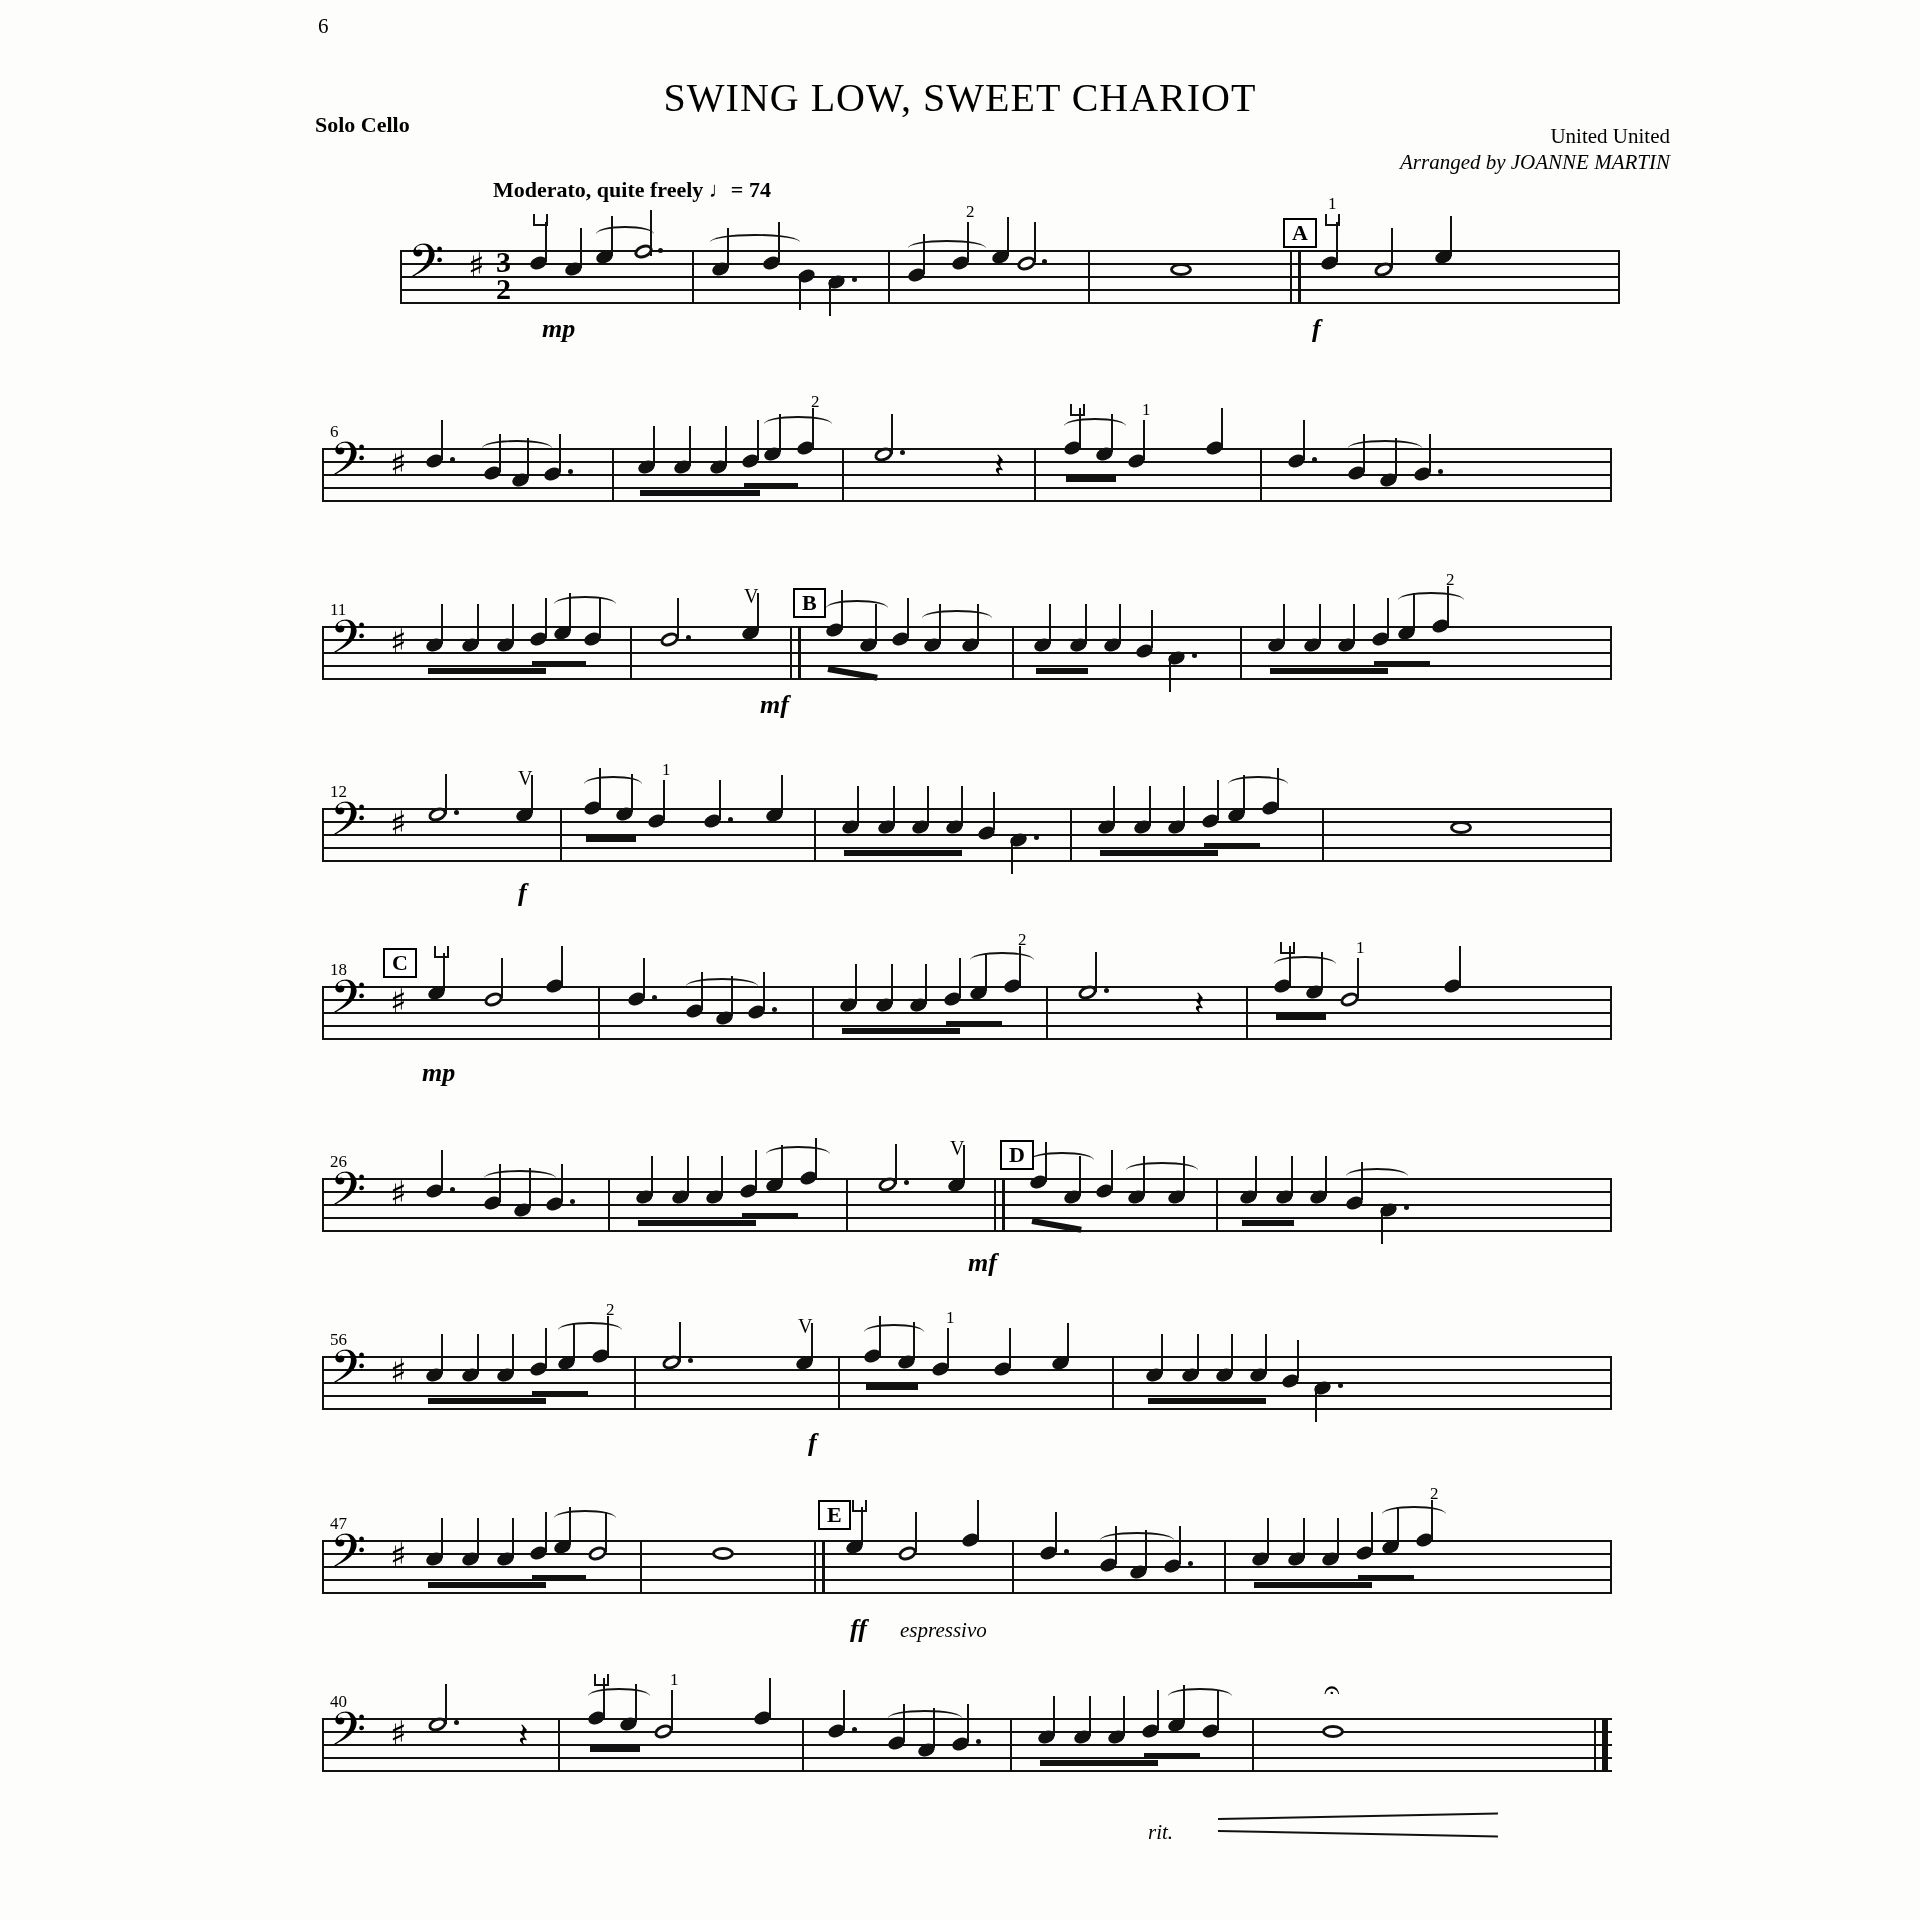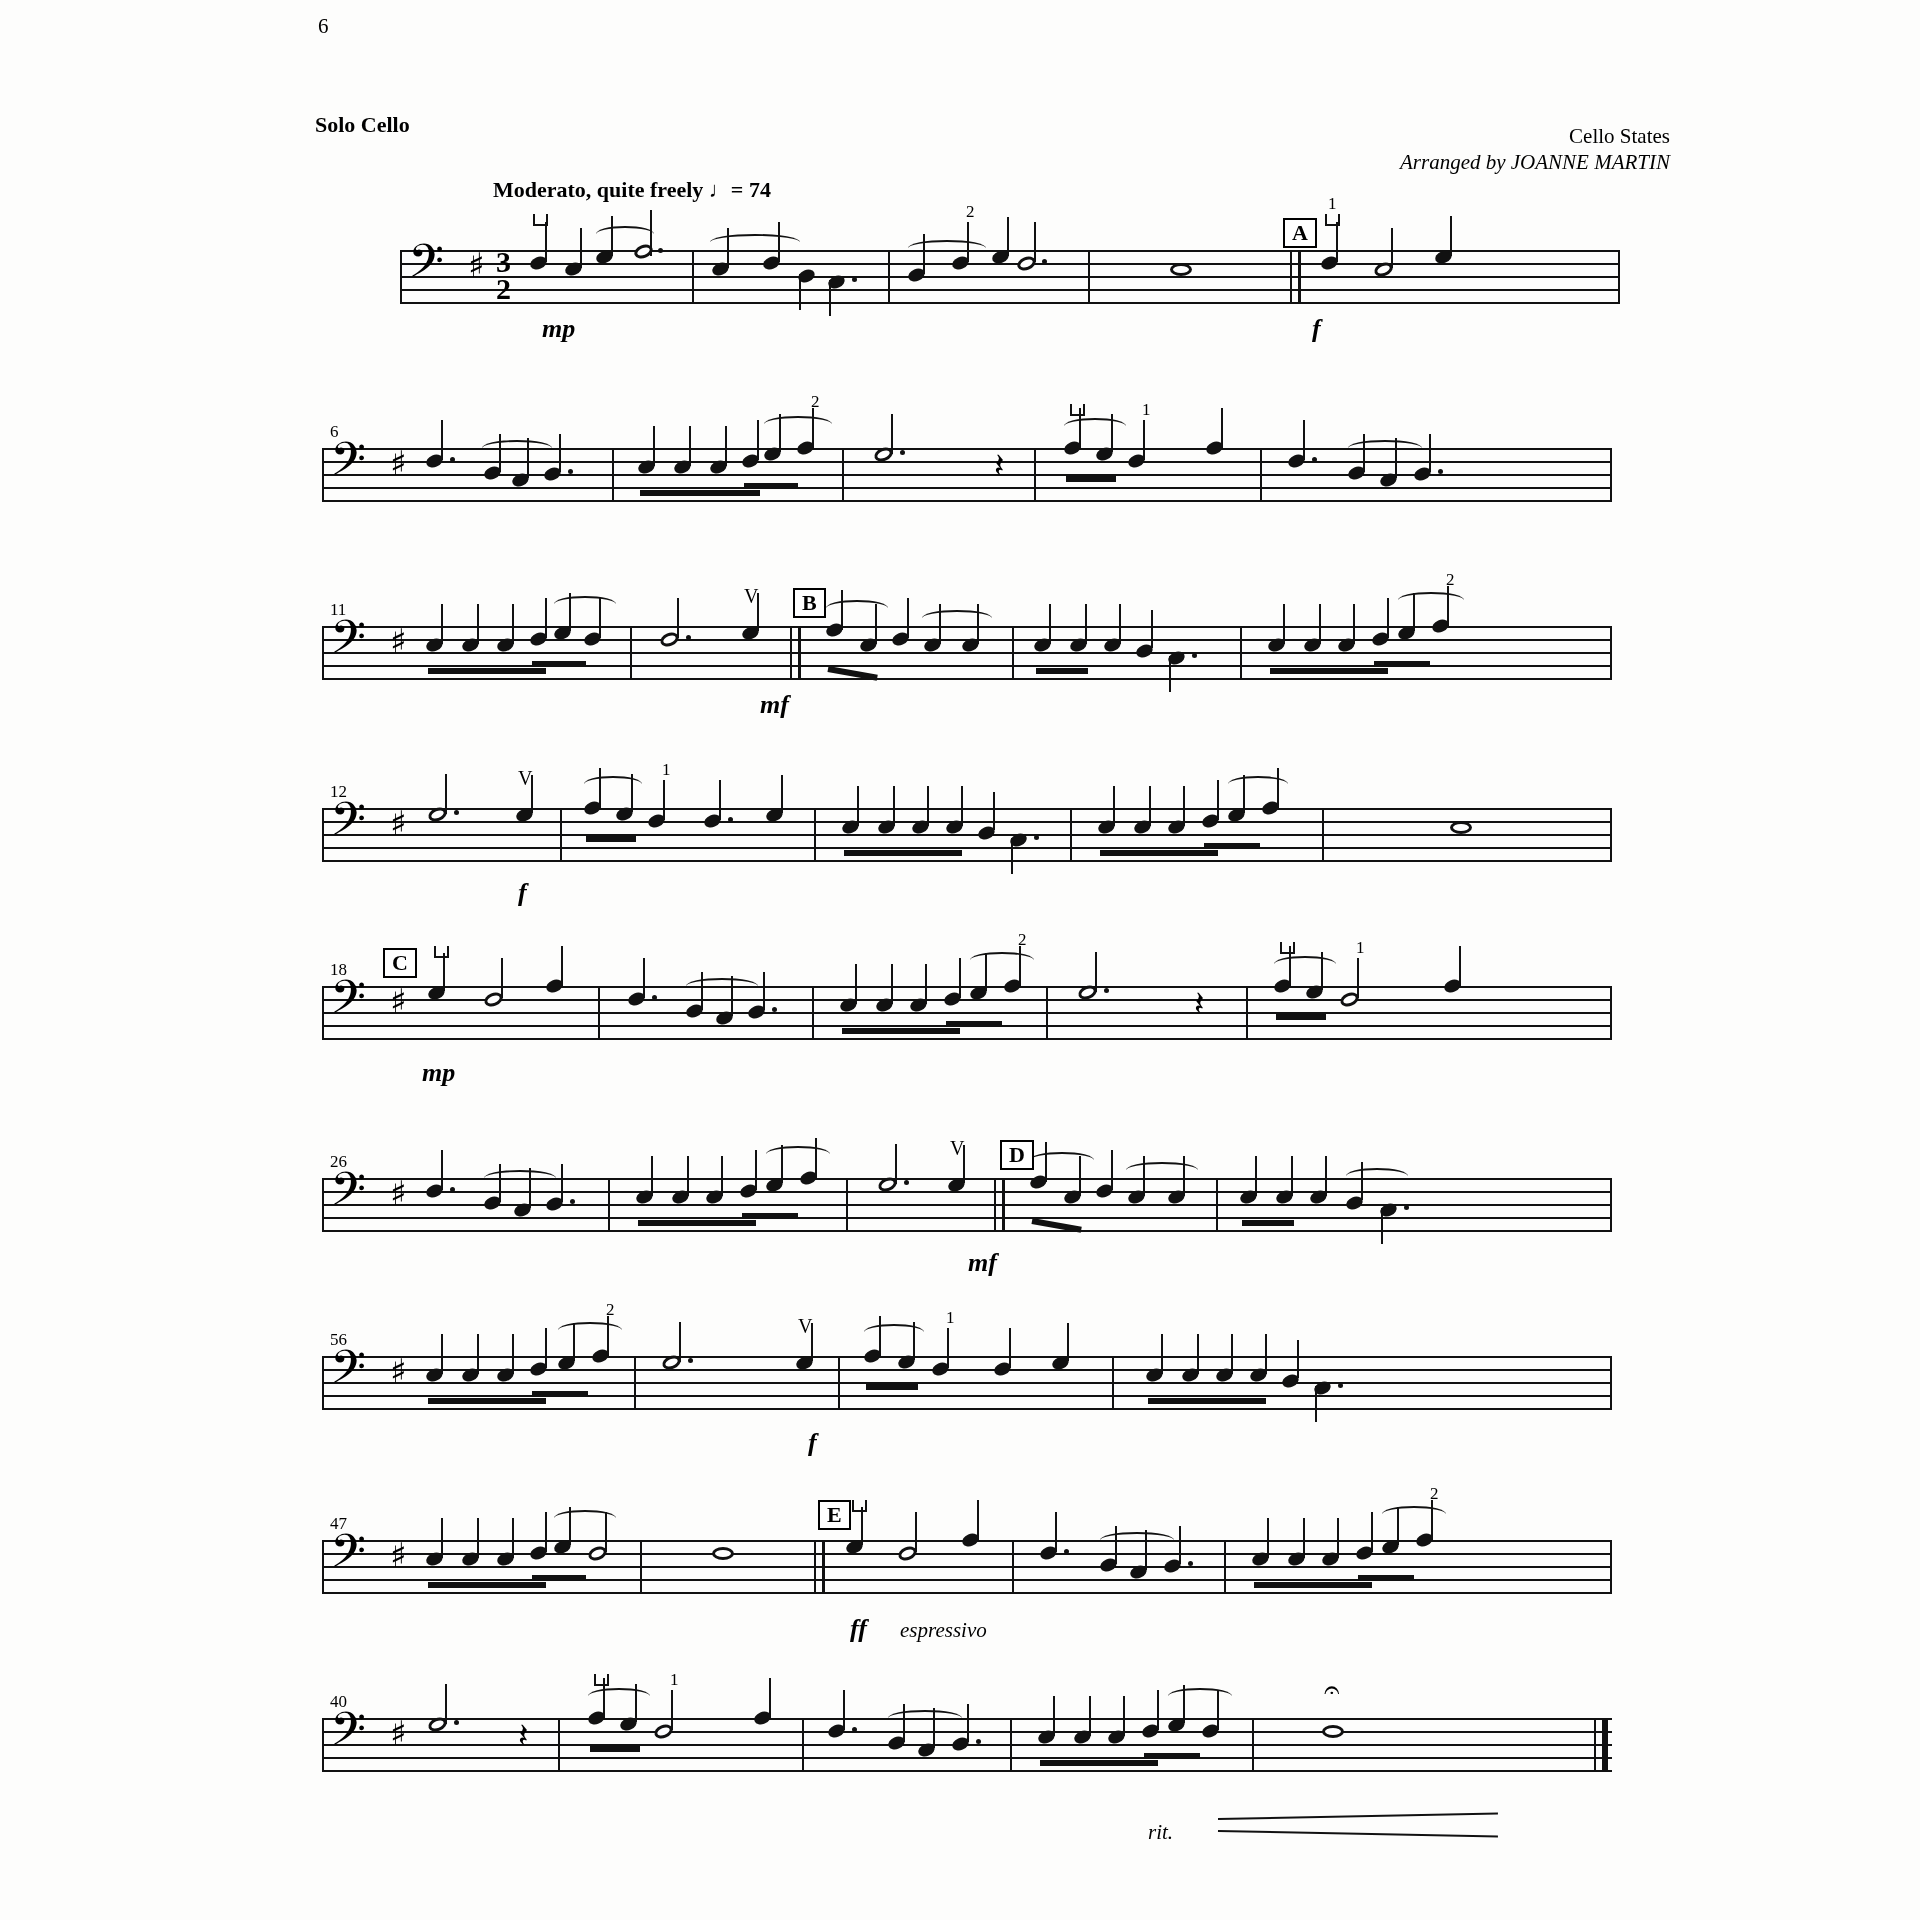--- a/index.html
+++ b/index.html
@@ -252,22 +252,23 @@
   }
   .hairpin .top { top: 0; transform-origin: left center; transform: rotate(-1.1deg); }
   .hairpin .bot { top: 12px; transform-origin: left center; transform: rotate(1.1deg); }
 </style>
 </head>
 <body>
 
 <div class="page">
 
   <div class="page-number">6</div>
+  <div class="title">SWING LOW, SWEET CHARIOT</div>
   <div class="part-label">Solo Cello</div>
-  <div class="composer">Cello States</div>
+  <div class="composer">United United</div>
   <div class="arranger">Arranged by JOANNE MARTIN</div>
   <div class="tempo">Moderato, quite freely ♩= 74</div>
 
   <div class="system" style="top:230px;">
     <div class="staff" style="left:400px; width:1220px; top:20px;">
       <div class="line"></div>
       <div class="line"></div>
       <div class="line"></div>
       <div class="line"></div>
       <div class="line"></div>

